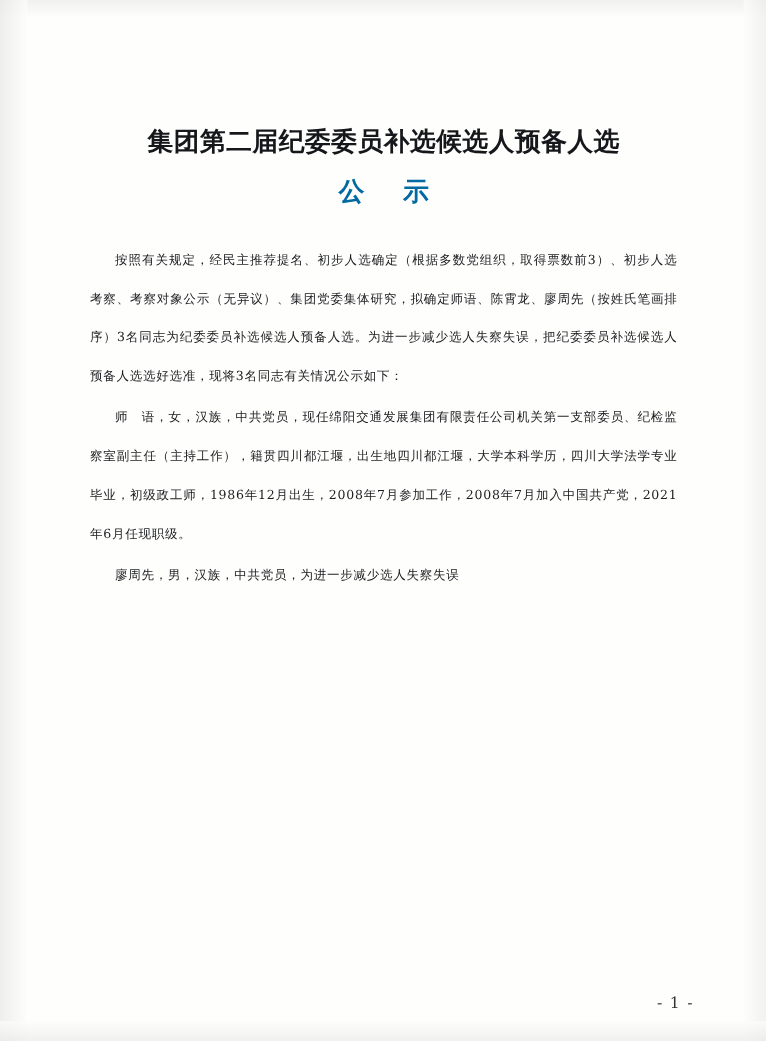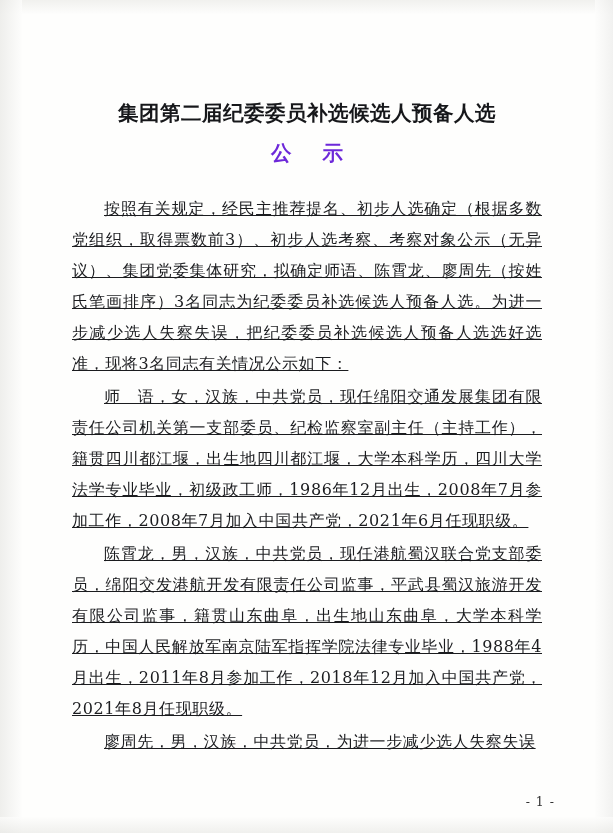--- a/index.html
+++ b/index.html
@@ -41,37 +41,36 @@
     font-family: "DejaVu Serif", "Liberation Serif", serif;
   }
   .doc-title-2 {
     margin: 0;
     padding-top: 12px;
     text-align: center;
     font-size: 20.5px;
     font-weight: 700;
     letter-spacing: 12px;
     text-indent: 12px;
-    color: #6d28d9;
+    color: #0369a1;
     line-height: 1.35;
   }
   .body-text {
     margin: 0;
     padding-top: 26px;
   }
   .para {
     margin: 0 0 2px 0;
-    font-size: 16px;
+    font-size: 10px;
     line-height: 31px;
     text-align: justify;
     text-justify: inter-ideograph;
     text-indent: 2em;
     color: #1b1c1f;
     letter-spacing: 0.6px;
-    text-decoration: underline;
   }
   .page-number {
     position: absolute;
     bottom: 24px;
     right: 58px;
     font-size: 12.5px;
     color: #333;
     letter-spacing: 1px;
   }
   .edge-shade-left {
@@ -124,19 +123,18 @@
   <div class="edge-shade-right"></div>
   <div class="edge-shade-bottom"></div>
 
   <div class="paper-inner">
     <h1 class="doc-title">集团第二届纪委委员补选候选人预备人选</h1>
     <h1 class="doc-title-2">公 示</h1>
 
     <div class="body-text">
       <p class="para">按照有关规定，经民主推荐提名、初步人选确定（根据多数党组织，取得票数前3）、初步人选考察、考察对象公示（无异议）、集团党委集体研究，拟确定师语、陈霄龙、廖周先（按姓氏笔画排序）3名同志为纪委委员补选候选人预备人选。为进一步减少选人失察失误，把纪委委员补选候选人预备人选选好选准，现将3名同志有关情况公示如下：</p>
       <p class="para">师　语，女，汉族，中共党员，现任绵阳交通发展集团有限责任公司机关第一支部委员、纪检监察室副主任（主持工作），籍贯四川都江堰，出生地四川都江堰，大学本科学历，四川大学法学专业毕业，初级政工师，1986年12月出生，2008年7月参加工作，2008年7月加入中国共产党，2021年6月任现职级。</p>
-      <p class="para">陈霄龙，男，汉族，中共党员，现任港航蜀汉联合党支部委员，绵阳交发港航开发有限责任公司监事，平武县蜀汉旅游开发有限公司监事，籍贯山东曲阜，出生地山东曲阜，大学本科学历，中国人民解放军南京陆军指挥学院法律专业毕业，1988年4月出生，2011年8月参加工作，2018年12月加入中国共产党，2021年8月任现职级。</p>
       <p class="para">廖周先，男，汉族，中共党员，为进一步减少选人失察失误</p>
     </div>
   </div>
 
   <div class="page-number">- 1 -</div>
 </div>
 
 </body></html>

